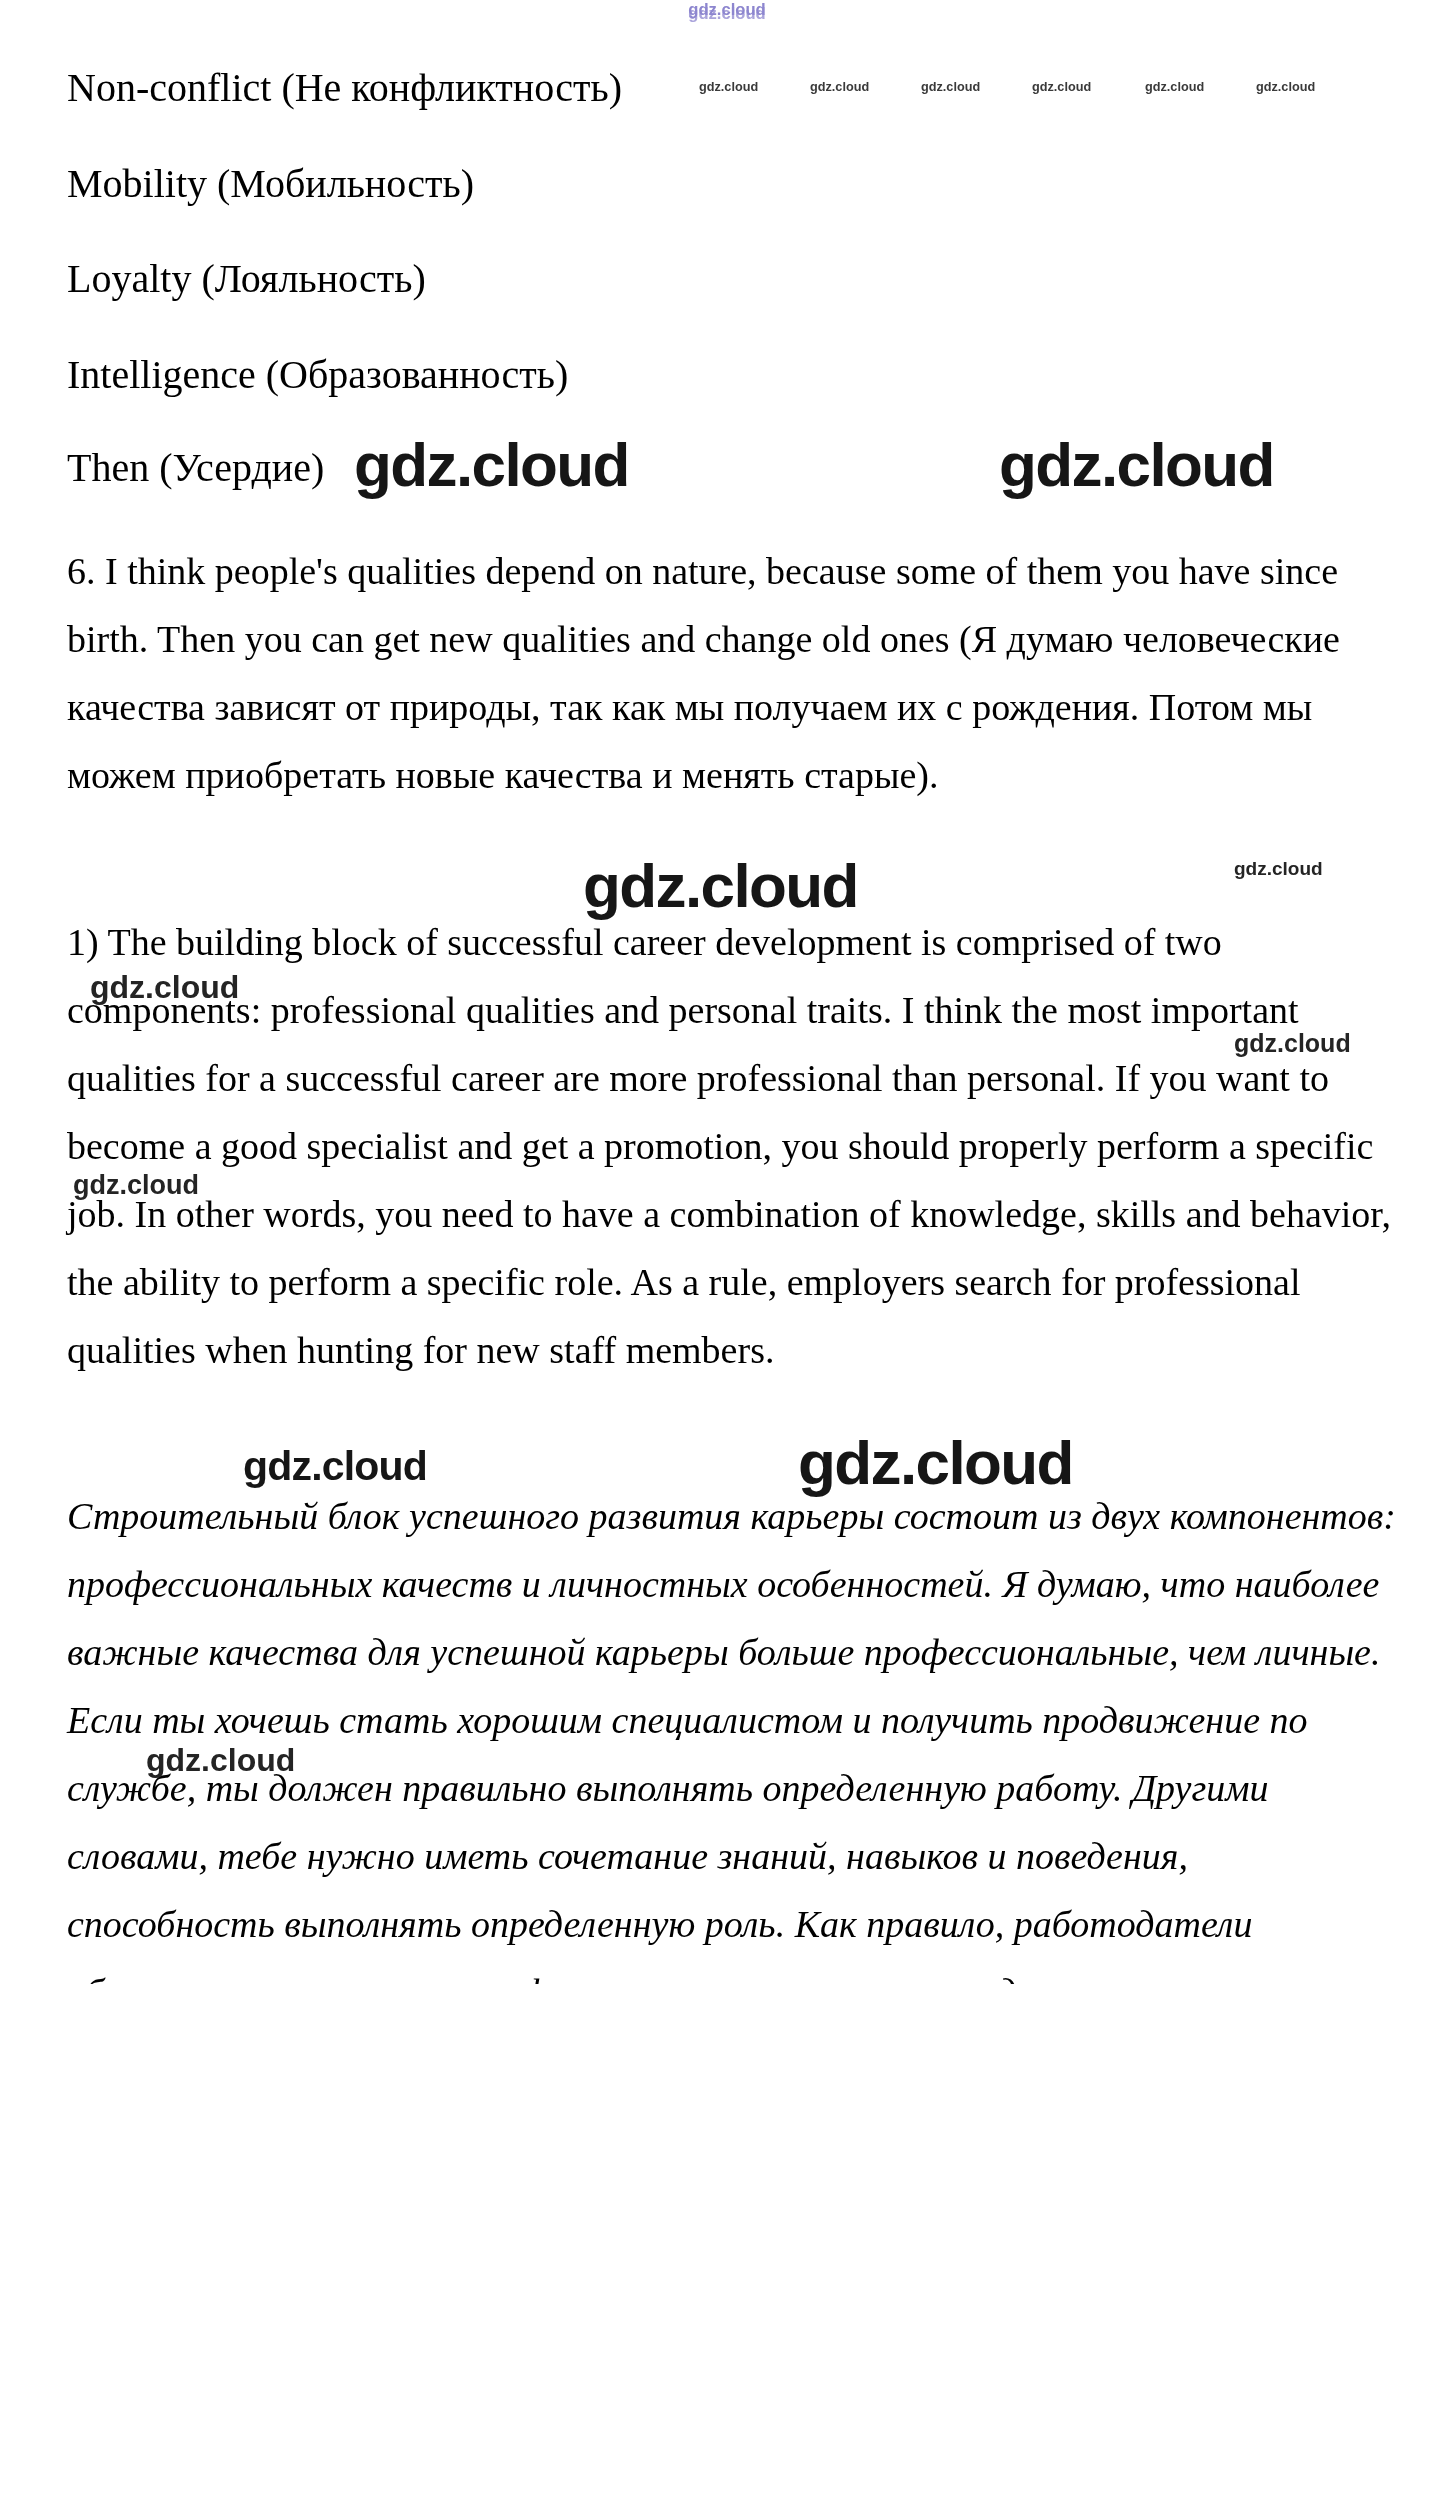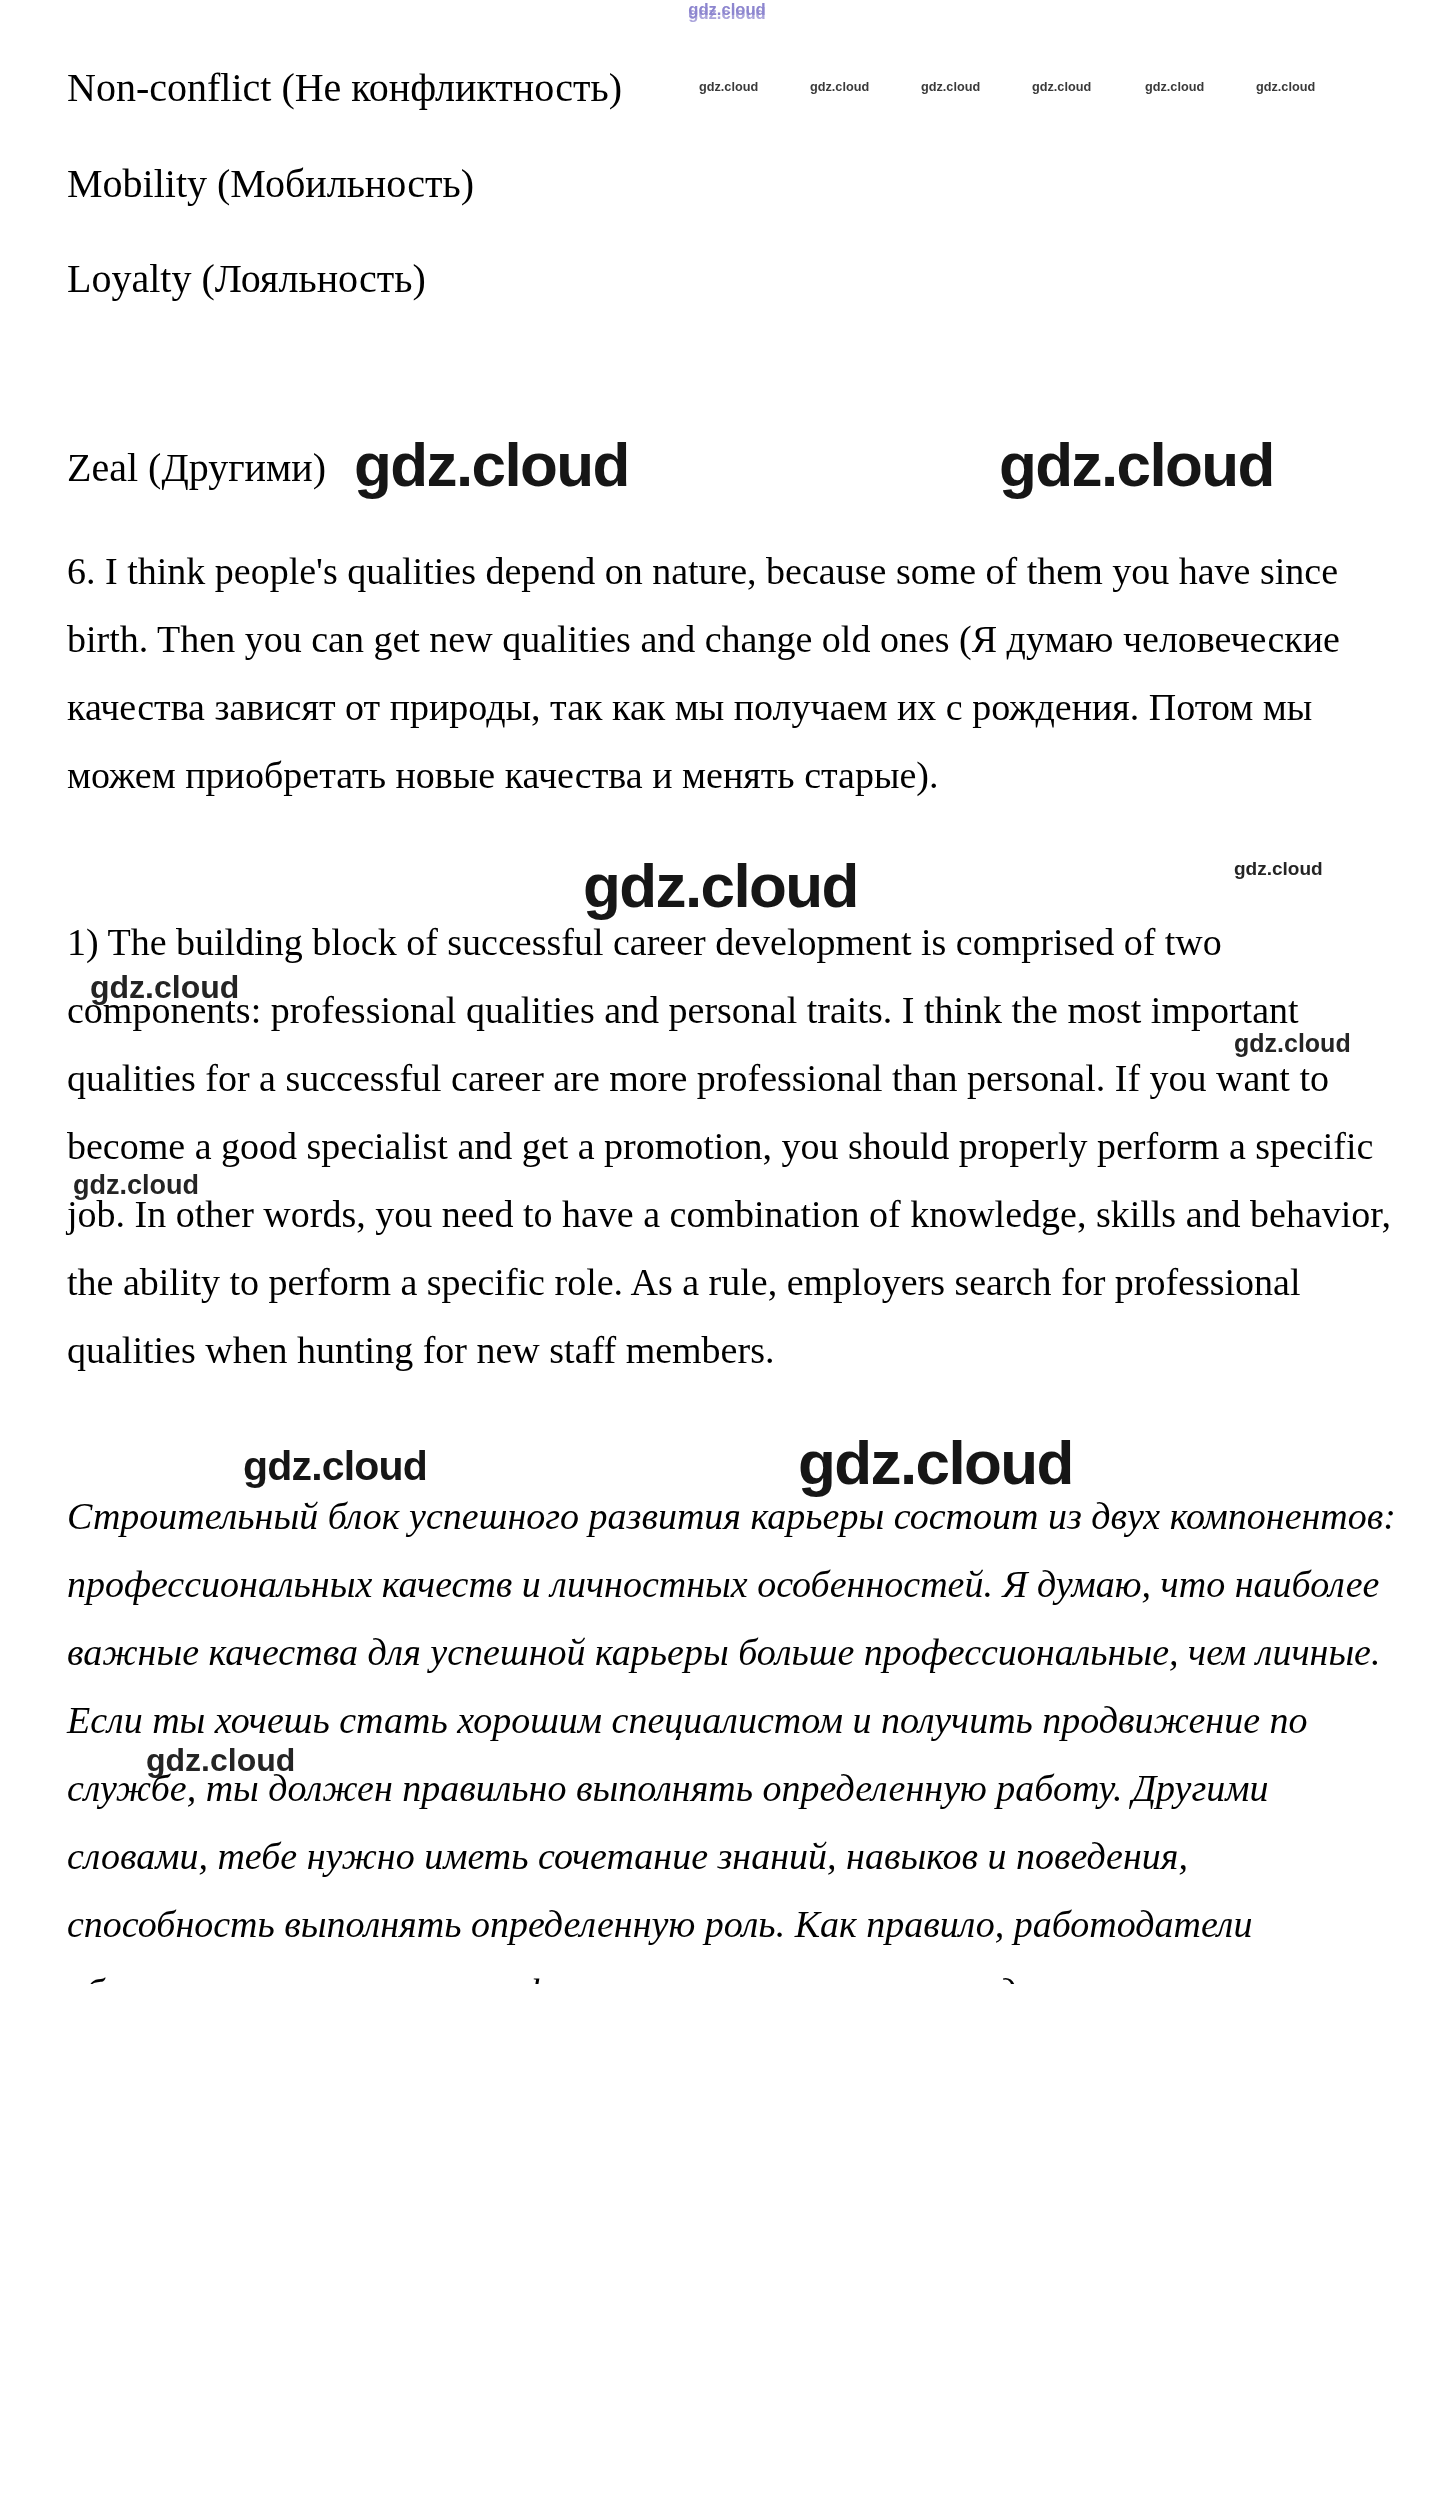--- a/index.html
+++ b/index.html
@@ -58,21 +58,22 @@
 </head>
 <body>
 
 <div class="page">
 
   <div class="wm wm-top">gdz.cloud</div>
 
   <div class="list-item" style="top:63px">Non-conflict (Не конфликтность)</div>
   <div class="list-item" style="top:159px">Mobility (Мобильность)</div>
   <div class="list-item" style="top:254px">Loyalty (Лояльность)</div>
-  <div class="list-item" style="top:443px">Zeal (Другими)</div>
+  <div class="list-item" style="top:350px">Intelligence (Образованность)</div>
+  <div class="list-item" style="top:443px">Then (Усердие)</div>
 
   <div class="wm wm-tiny" style="left:699px;  top:81px">gdz.cloud</div>
   <div class="wm wm-tiny" style="left:810px; top:81px">gdz.cloud</div>
   <div class="wm wm-tiny" style="left:921px; top:81px">gdz.cloud</div>
   <div class="wm wm-tiny" style="left:1032px; top:81px">gdz.cloud</div>
   <div class="wm wm-tiny" style="left:1145px; top:81px">gdz.cloud</div>
   <div class="wm wm-tiny" style="left:1256px; top:81px">gdz.cloud</div>
 
   <div class="wm wm-big" style="left:354px;  top:434px">gdz.cloud</div>
   <div class="wm wm-big" style="left:999px; top:434px">gdz.cloud</div>

